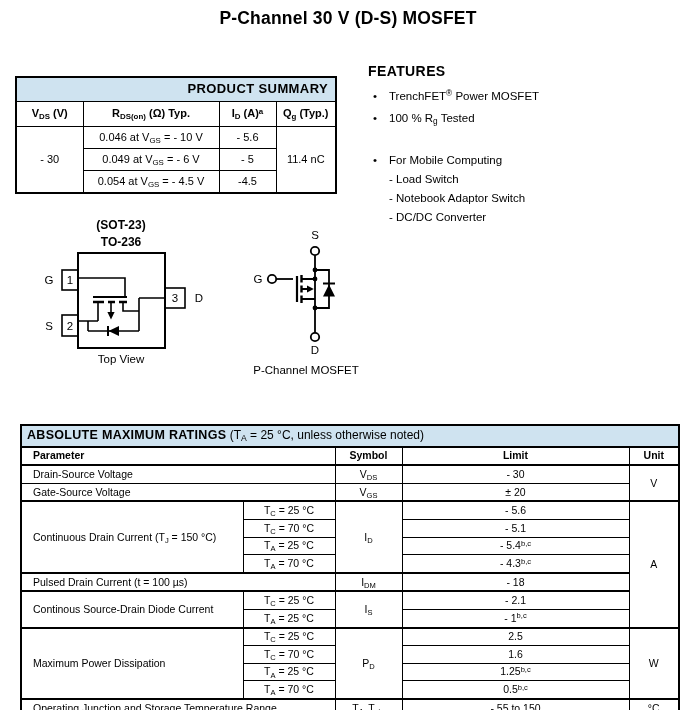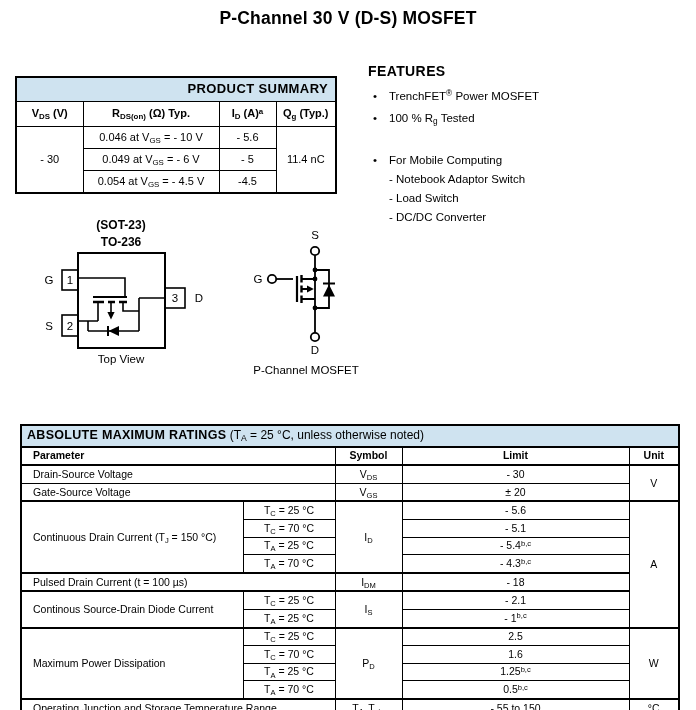--- a/index.html
+++ b/index.html
@@ -114,22 +114,22 @@
       <span class="b-dot">•</span>
       <span><span>100 % R</span><sub>g</sub><span> Tested</span></span>
     </div>
   </div>
 
   <div class="apps">
     <div class="b-row">
       <span class="b-dot">•</span>
       <span>For Mobile Computing</span>
     </div>
+    <div class="sub-item">- Load Switch</div>
     <div class="sub-item">- Notebook Adaptor Switch</div>
-    <div class="sub-item">- Load Switch</div>
     <div class="sub-item">- DC/DC Converter</div>
   </div>
 
 
   <svg class="pkg-svg" width="195" height="158" viewBox="0 0 195 158">
     <text x="86" y="16" text-anchor="middle" font-size="12" font-weight="bold">(SOT-23)</text>
     <text x="86" y="33" text-anchor="middle" font-size="12" font-weight="bold">TO-236</text>
     <g fill="none" stroke="#000" stroke-width="2">
       <rect x="43" y="40" width="87" height="95"></rect>
       <rect x="27" y="57" width="16" height="20" stroke-width="1.6"></rect>

